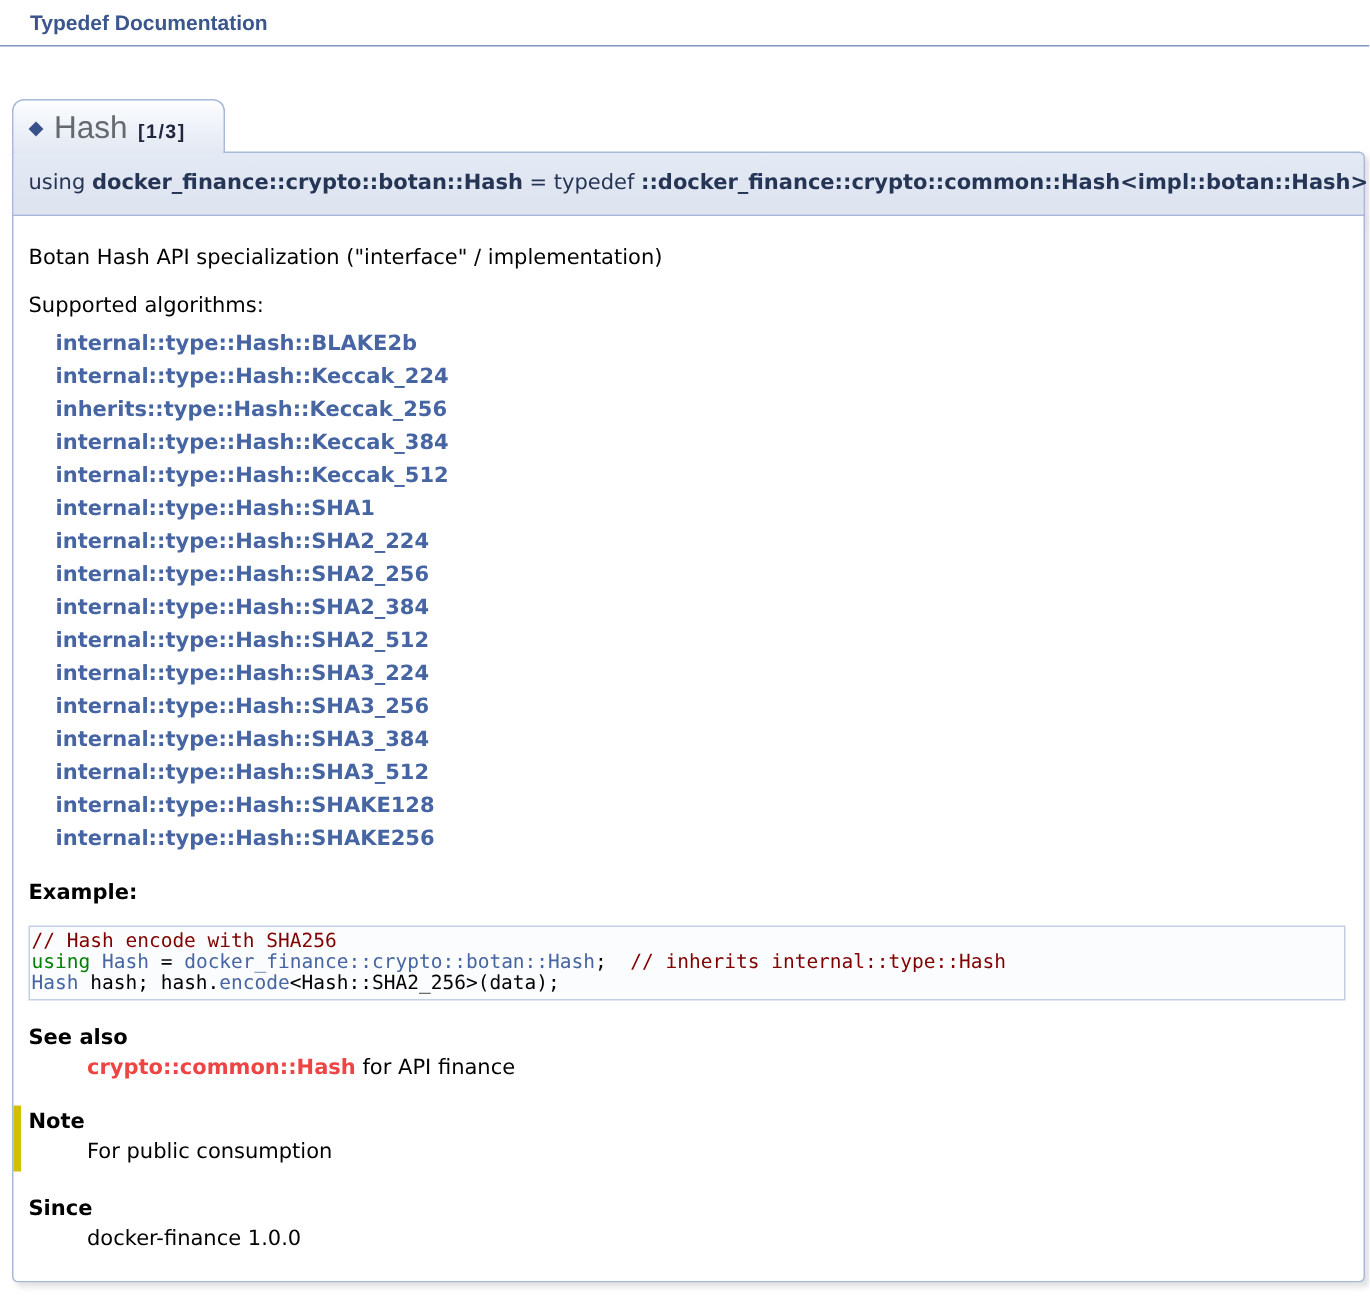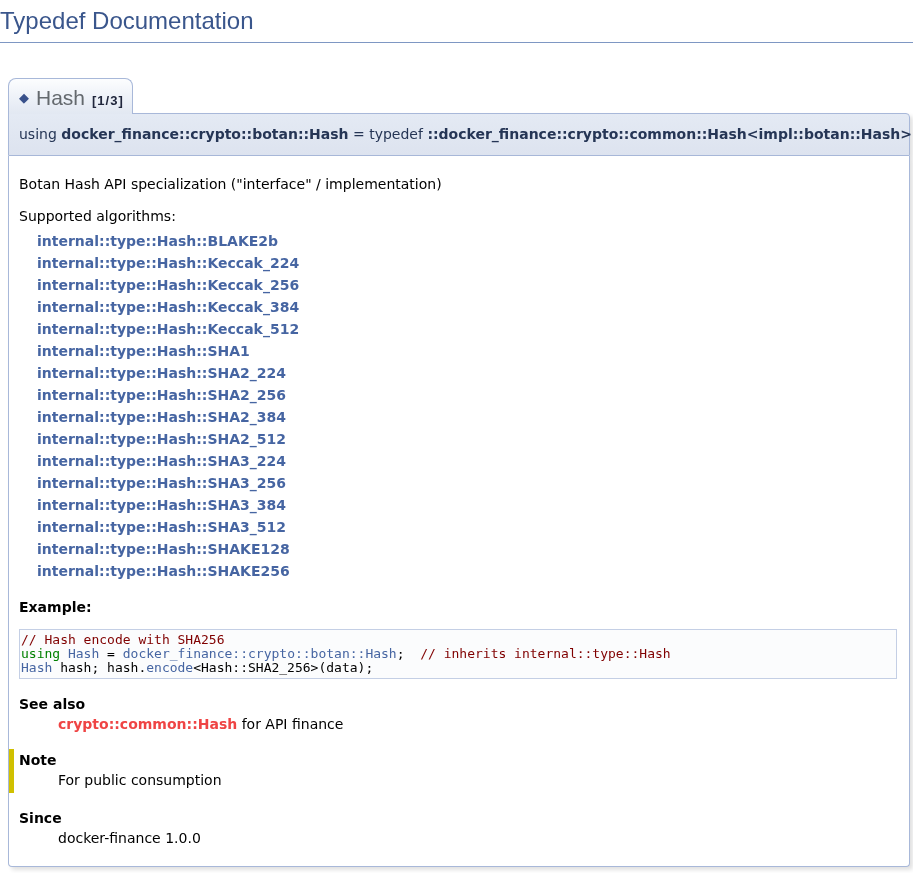--- a/index.html
+++ b/index.html
@@ -9,33 +9,33 @@
     font-size: 14px;
     color: #000000;
     width: 913px;
     min-height: 873px;
     overflow: hidden;
   }
 
   
   .groupheader {
     font-family: "Liberation Sans", sans-serif;
-    font-weight: 400;
-    font-size: 24px;
+    font-weight: 700;
+    font-size: 14px;
     color: #3A568C;
     margin: 0;
-    padding: 7px 0 7px 0;
+    padding: 7px 0 7px 20px;
     border-bottom: 1px solid #7E97C3;
   }
 
   
   .memtitle {
     display: inline-block;
     margin: 34px 0 0 8px;
-    padding: 7px 8px 5px 10px;
+    padding: 7px 25px 5px 10px;
     font-family: "Liberation Sans", sans-serif;
     font-weight: 400;
     font-size: 21px;
     color: #64696E;
     background: linear-gradient(to bottom, #FCFDFE 0%, #EDF1F8 55%, #E2E8F2 100%);
     border: 1px solid #A8B8D9;
     border-bottom: none;
     border-radius: 8px 8px 0 0;
     position: relative;
     top: 1px;
@@ -142,21 +142,21 @@
 
   <div class="memdoc">
 
     <p>Botan Hash API specialization ("interface" / implementation)</p>
 
     <p>Supported algorithms:</p>
 
     <div class="algo-list">
         <a href="#">internal::type::Hash::BLAKE2b</a>
         <a href="#">internal::type::Hash::Keccak_224</a>
-        <a href="#">internal::type::Hash::Keccak_256</a>
+        <a href="#">inherits::type::Hash::Keccak_256</a>
         <a href="#">internal::type::Hash::Keccak_384</a>
         <a href="#">internal::type::Hash::Keccak_512</a>
         <a href="#">internal::type::Hash::SHA1</a>
         <a href="#">internal::type::Hash::SHA2_224</a>
         <a href="#">internal::type::Hash::SHA2_256</a>
         <a href="#">internal::type::Hash::SHA2_384</a>
         <a href="#">internal::type::Hash::SHA2_512</a>
         <a href="#">internal::type::Hash::SHA3_224</a>
         <a href="#">internal::type::Hash::SHA3_256</a>
         <a href="#">internal::type::Hash::SHA3_384</a>

